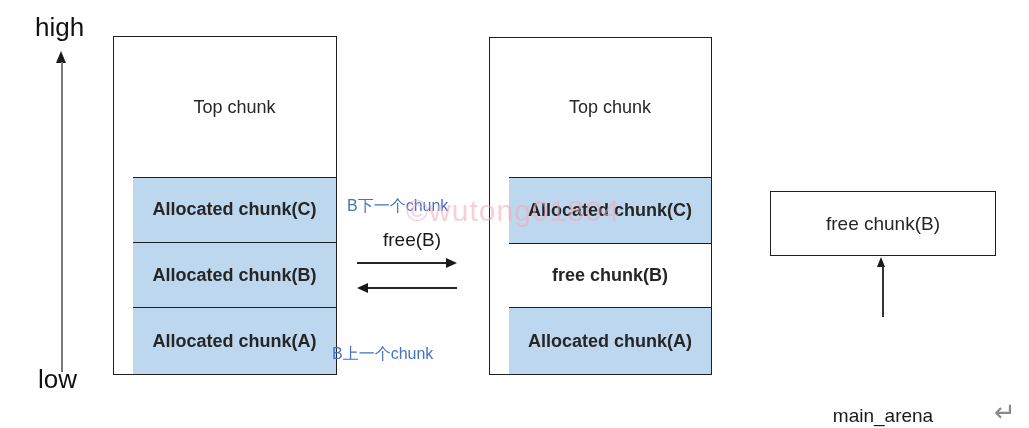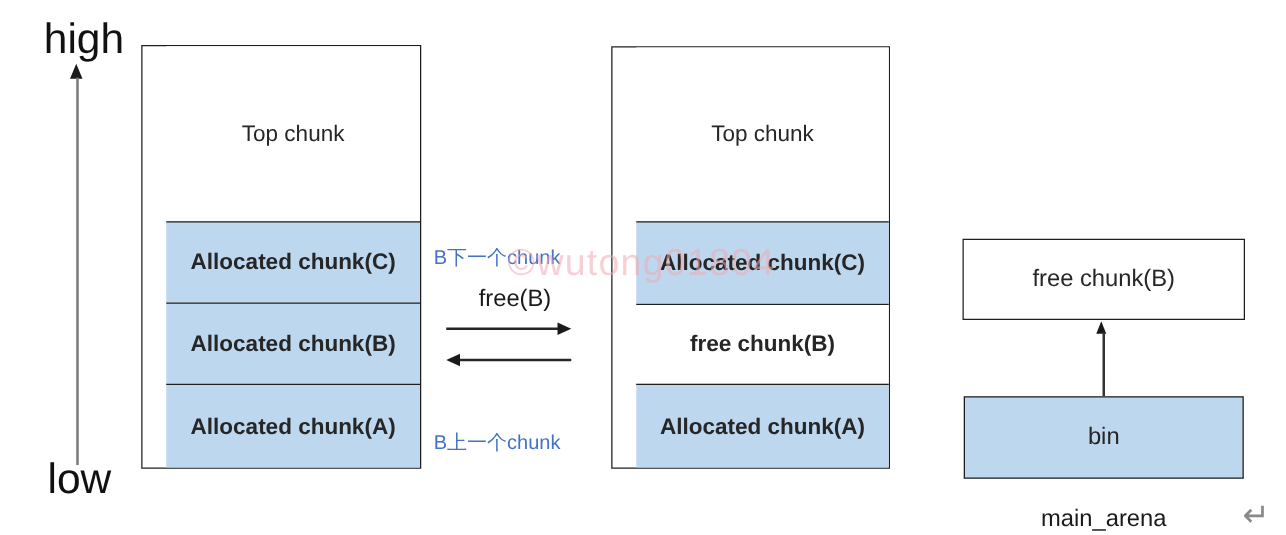--- a/index.html
+++ b/index.html
@@ -21,21 +21,21 @@
   .box.allocated{background:var(--allocated-fill,#BDD7EE);}
   
   .vshaft{position:absolute;width:1.6px;background:#666;}
   .hshaft{position:absolute;height:1.6px;background:#262626;}
   .head-up{position:absolute;width:0;height:0;border-left:5.5px solid transparent;
            border-right:5.5px solid transparent;border-bottom:12px solid #1a1a1a;}
   .head-right{position:absolute;width:0;height:0;border-top:5px solid transparent;
            border-bottom:5px solid transparent;border-left:11px solid #1a1a1a;}
   .head-left{position:absolute;width:0;height:0;border-top:5px solid transparent;
            border-bottom:5px solid transparent;border-right:11px solid #1a1a1a;}
-  .axis-label{position:absolute;font-size:34px;color:#111;}
+  .axis-label{position:absolute;font-size:26px;color:#111;}
   .fn-label{position:absolute;font-size:19px;color:#1a1a1a;width:130px;text-align:center;}
   .cjk-label{position:absolute;font-size:16px;color:var(--blue-text,#4472C4);}
   .arena-label{position:absolute;font-size:19px;color:#1a1a1a;text-align:center;}
   .watermark{position:absolute;font-size:30px;color:var(--watermark,#F0AAB4);
              opacity:.55;z-index:9;letter-spacing:1px;}
   .return-mark{position:absolute;font-size:26px;color:#8a8a8a;}
 </style>
 </head>
 <body>
 
@@ -52,32 +52,31 @@
     <div class="row allocated" style="height:66px;">Allocated chunk(B)</div>
     <div class="row allocated" style="height:67px;">Allocated chunk(A)</div>
   </div>
 
   <div class="cjk-label" style="left:347px;top:196px;">B下一个chunk</div>
   <div class="fn-label" style="left:347px;top:229px;">free(B)</div>
   <div class="hshaft" style="left:357px;top:262px;width:90px;"></div>
   <div class="head-right" style="left:446px;top:258px;"></div>
   <div class="head-left" style="left:357px;top:283px;"></div>
   <div class="hshaft" style="left:368px;top:287px;width:89px;"></div>
-  <div class="cjk-label" style="left:347px;top:344px;">B上一个chunk</div>
+  <div class="cjk-label" style="left:332px;top:344px;">B上一个chunk</div>
 
   <div class="watermark" style="left:406px;top:194px;">©wutong01804</div>
 
   <div class="stack" style="left:489px;top:37px;width:223px;height:338px;">
     <div class="row free" style="height:140px;">Top chunk</div>
     <div class="row allocated" style="height:66px;">Allocated chunk(C)</div>
     <div class="row free" style="height:65px;">free chunk(B)</div>
     <div class="row allocated" style="height:67px;">Allocated chunk(A)</div>
   </div>
 
   <div class="box" style="left:770px;top:191px;width:226px;height:65px;">free chunk(B)</div>
   <div class="head-up" style="left:877px;top:257px;border-left-width:4.5px;border-right-width:4.5px;border-bottom-width:10px;"></div>
   <div class="vshaft" style="left:882px;top:266px;height:51px;background:#333;"></div>
-  <div class="box allocated" style="left:771px;top:317px;width:224px;height:66px;">bin</div>
   <div class="arena-label" style="left:771px;top:405px;width:224px;">main_arena</div>
 
   <div class="return-mark" style="left:994px;top:397px;">↵</div>
 
 </div>
 
 </body></html>

